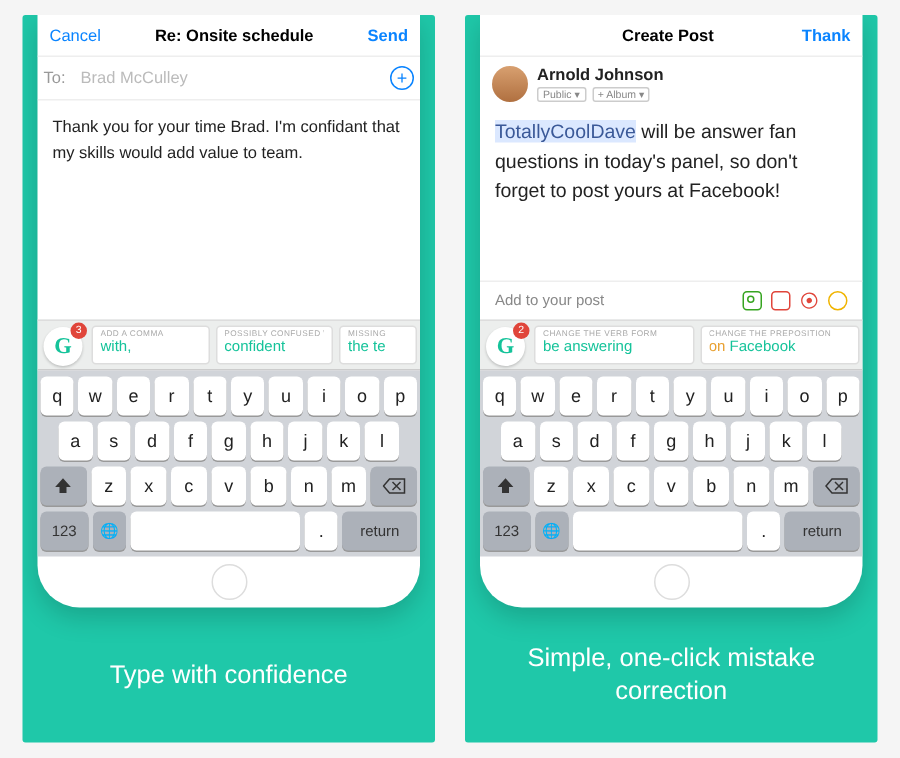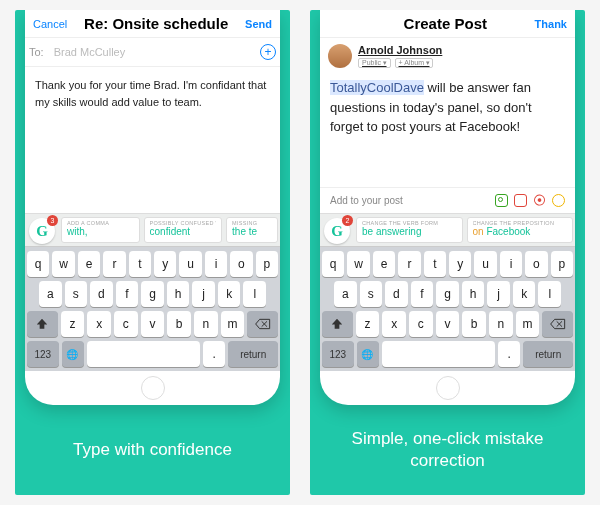--- a/index.html
+++ b/index.html
@@ -1,30 +1,30 @@
 <!DOCTYPE html>
 <html><head>
 <meta charset="utf-8">
 <style>
   * { box-sizing: border-box; margin: 0; padding: 0; font-family: -apple-system, Helvetica, Arial, sans-serif; }
   body { background: #f5f5f5; width: 600px; height: 505px; overflow: hidden; }
   .container { display: flex; gap: 20px; padding: 10px 15px; }
   .phone-wrap { flex: 1; background: #1fc8a9; border-radius: 2px; overflow: hidden; position: relative; height: 485px; }
   .phone { background: #fff; margin: 0 10px; border-radius: 0 0 28px 28px; overflow: hidden; display: flex; flex-direction: column; height: 395px; box-shadow: 0 6px 18px rgba(0,0,0,0.18); }
   .nav { display: flex; align-items: center; justify-content: space-between; height: 28px; padding: 0 8px; font-size: 11px; border-bottom: 1px solid #eee; }
-  .nav .nav-title { font-weight: 600; font-size: 15px; }
+  .nav .nav-title { font-weight: 600; font-size: 11px; }
   .nav .nav-link { color: #0a84ff; cursor: pointer; }
   .nav .nav-link.bold { font-weight: 600; }
   .content { flex: 1; overflow: hidden; font-size: 11px; color: #222; }
   .to-row { display: flex; align-items: center; padding: 6px 4px; border-bottom: 1px solid #eee; }
   .to-label { color: #999; margin-right: 10px; }
   .to-name { color: #bbb; flex: 1; }
   .plus { width: 16px; height: 16px; border: 1px solid #0a84ff; border-radius: 50%; color: #0a84ff; text-align: center; line-height: 14px; font-size: 12px; }
   .body-text { padding: 10px 10px; line-height: 1.5; font-size: 11px; }
-  .post-header { display: flex; align-items: center; padding: 6px 8px; gap: 6px; text-decoration: underline; }
+  .post-header { display: flex; align-items: center; padding: 6px 8px; gap: 6px; }
   .avatar { width: 24px; height: 24px; border-radius: 50%; background: linear-gradient(#d8a070, #b07040); }
   .post-user { font-size: 11px; font-weight: 600; }
   .post-meta { display: flex; gap: 4px; margin-top: 2px; }
   .pill { font-size: 7px; border: 1px solid #ccc; border-radius: 2px; padding: 0 3px; color: #888; }
   .post-body { padding: 4px 10px 8px; font-size: 13px; line-height: 1.5; }
   .hl { background: #dbe8ff; color: #3b5998; }
   .add-row { display: flex; align-items: center; padding: 6px 10px; border-top: 1px solid #eee; color: #888; font-size: 10px; justify-content: space-between; }
   .add-icons { display: flex; gap: 6px; }
   .add-ic { width: 13px; height: 13px; border-radius: 2px; }
   .suggestbar { display: flex; align-items: stretch; background: #eceeed; border-top: 1px solid #ddd; border-bottom: 1px solid #ccc; height: 34px; }

